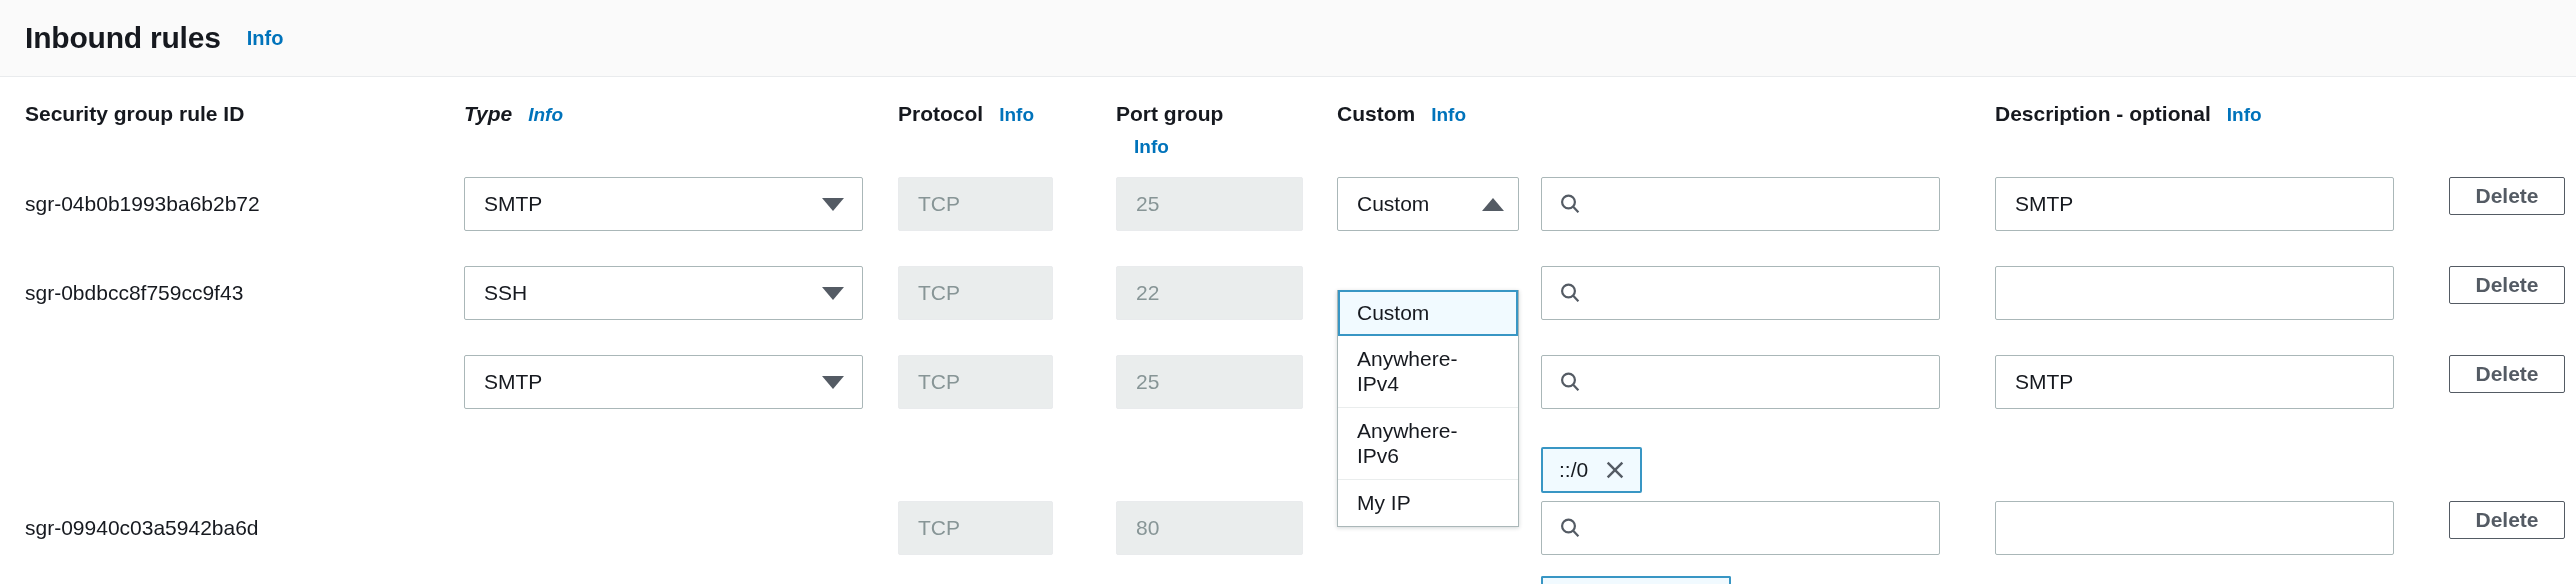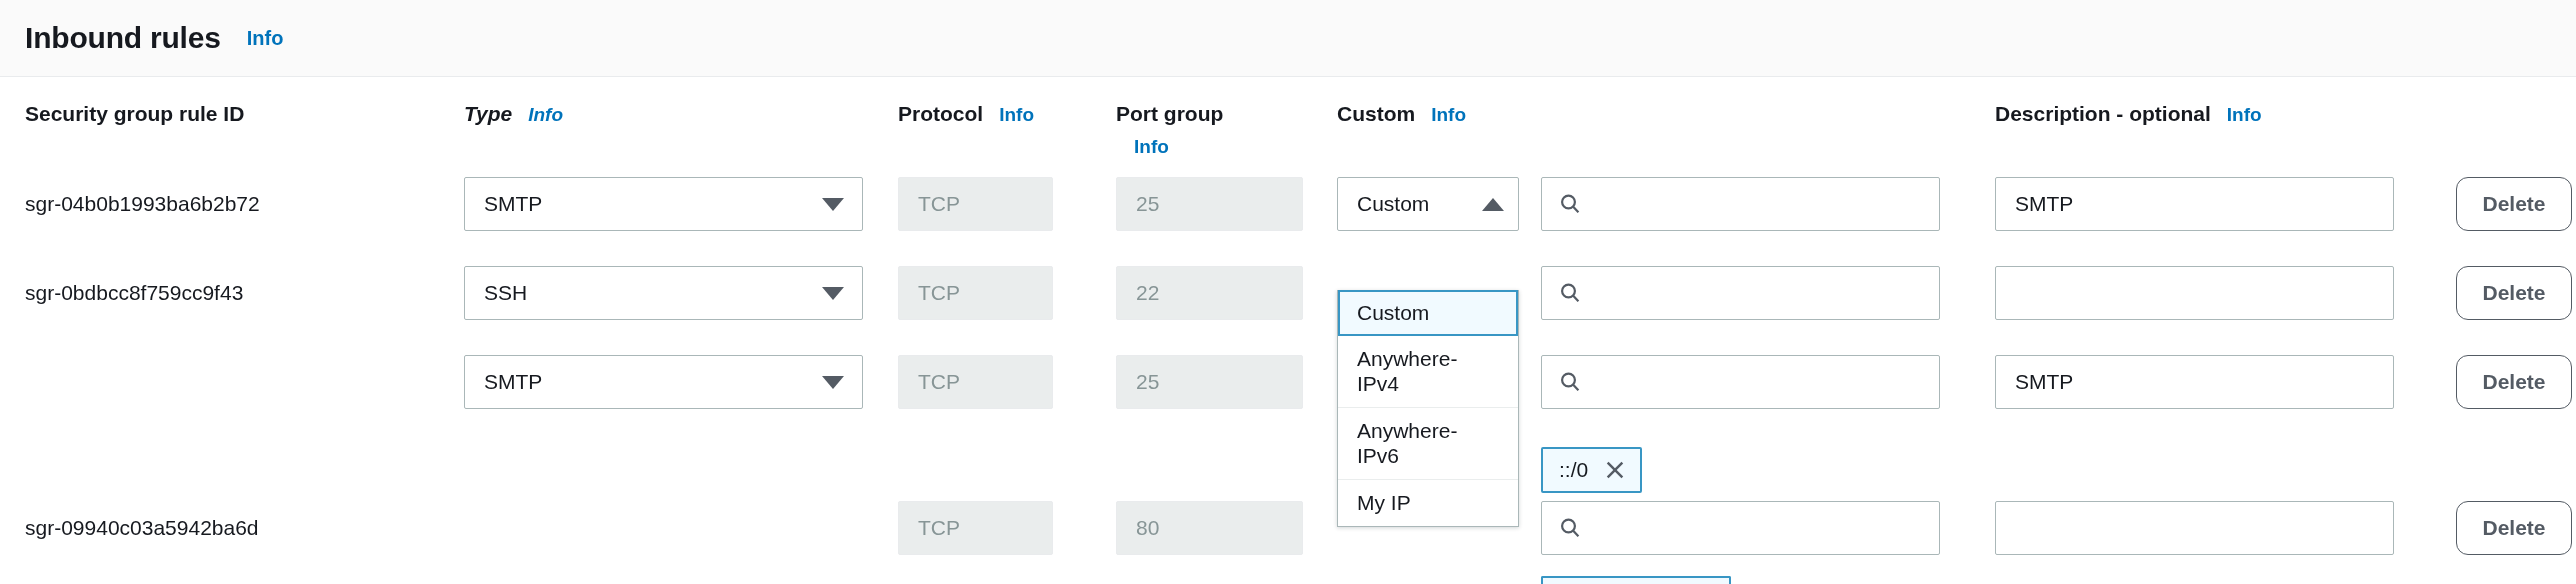--- a/index.html
+++ b/index.html
@@ -201,33 +201,32 @@
     padding-left: 19px;
     font-size: 21px;
     color: #16191f;
     cursor: text;
   }
 
   
   .delete-btn {
     left: 2449px;
     width: 116px;
-    height: 54px;
+    height: 38px;
     border: 1px solid #545b64;
-    border-radius: 12px;
+    border-radius: 2px;
     background: #ffffff;
     color: #545b64;
     font-size: 21px;
     font-weight: bold;
     font-family: "Liberation Sans", sans-serif;
     cursor: pointer;
     display: flex;
     align-items: center;
     justify-content: center;
-    margin-left: 7px;
   }
 
   
   .dropdown {
     position: absolute;
     left: 1337px;
     top: 290px;
     width: 182px;
     background: #ffffff;
     border: 1px solid #aab7b8;

